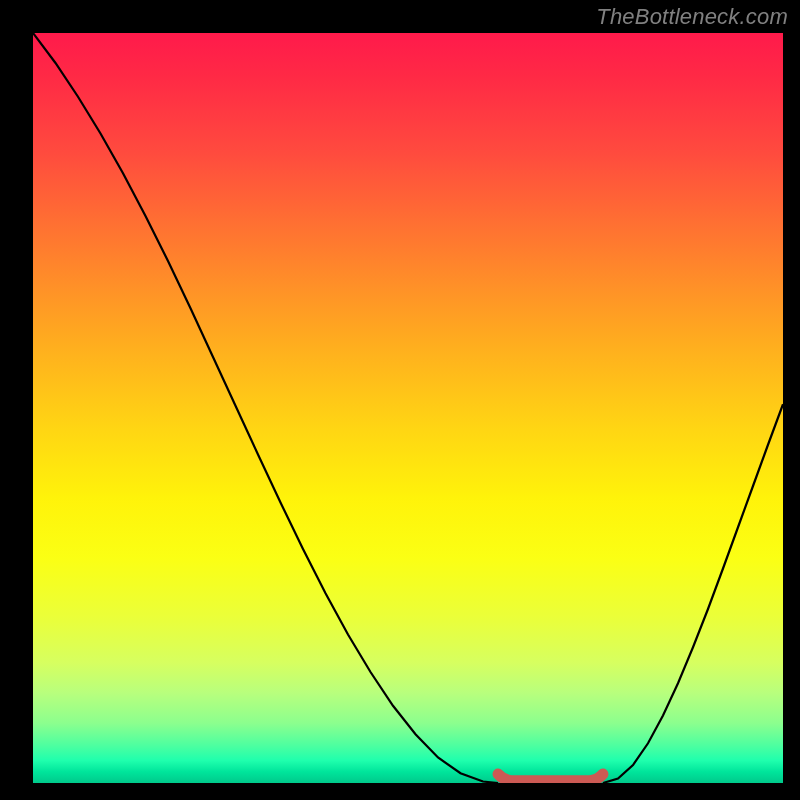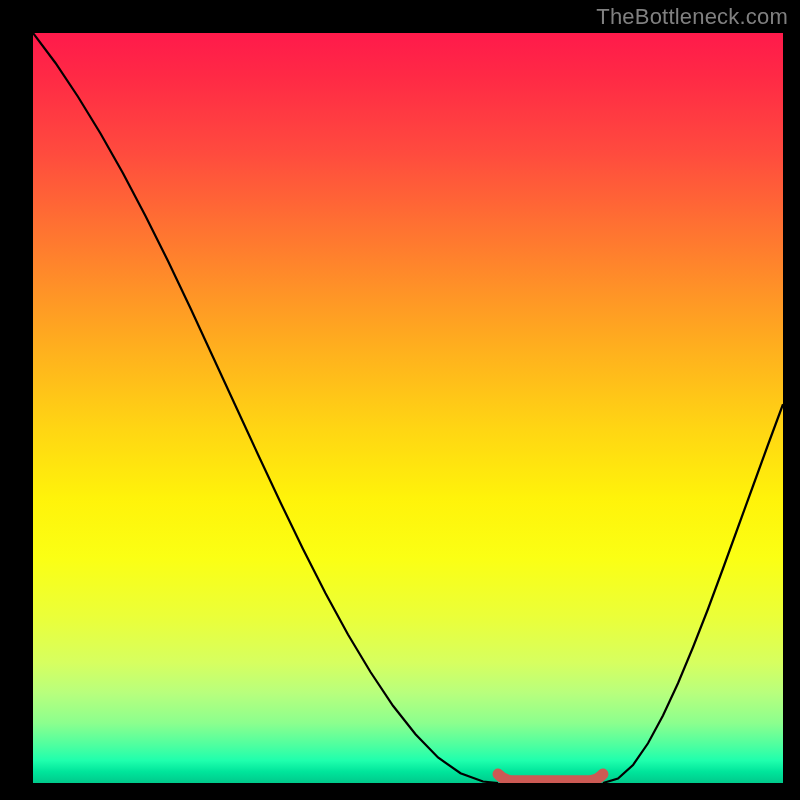--- a/index.html
+++ b/index.html
@@ -1,18 +1,18 @@
 <!DOCTYPE html>
 <html><head>
 <meta charset="utf-8">
 <style>
   * { margin: 0; padding: 0; box-sizing: border-box; }
   html, body { width: 800px; height: 800px; overflow: hidden; background: #000; font-family: Arial, Helvetica, sans-serif; }
   .frame { position: relative; width: 800px; height: 800px; background: #000; }
-  .watermark { position: absolute; top: 4px; right: 12px; color: #808080; font-size: 22px; letter-spacing: 0.2px; }
+  .watermark { position: absolute; top: 4px; right: 12px; color: #808080; font-size: 22px; letter-spacing: 0.2px; font-style: italic; }
   .plot-wrap { position: absolute; left: 33px; top: 33px; width: 750px; height: 750px; }
   .plot-bg {
     position: absolute; left: 0; top: 0; width: 750px; height: 750px;
     background: linear-gradient(to bottom,
       #ff1a4b 0%,
       #ff2a45 6%,
       #ff4b3e 16%,
       #ff7a2f 28%,
       #ffa820 40%,
       #ffd314 52%,

